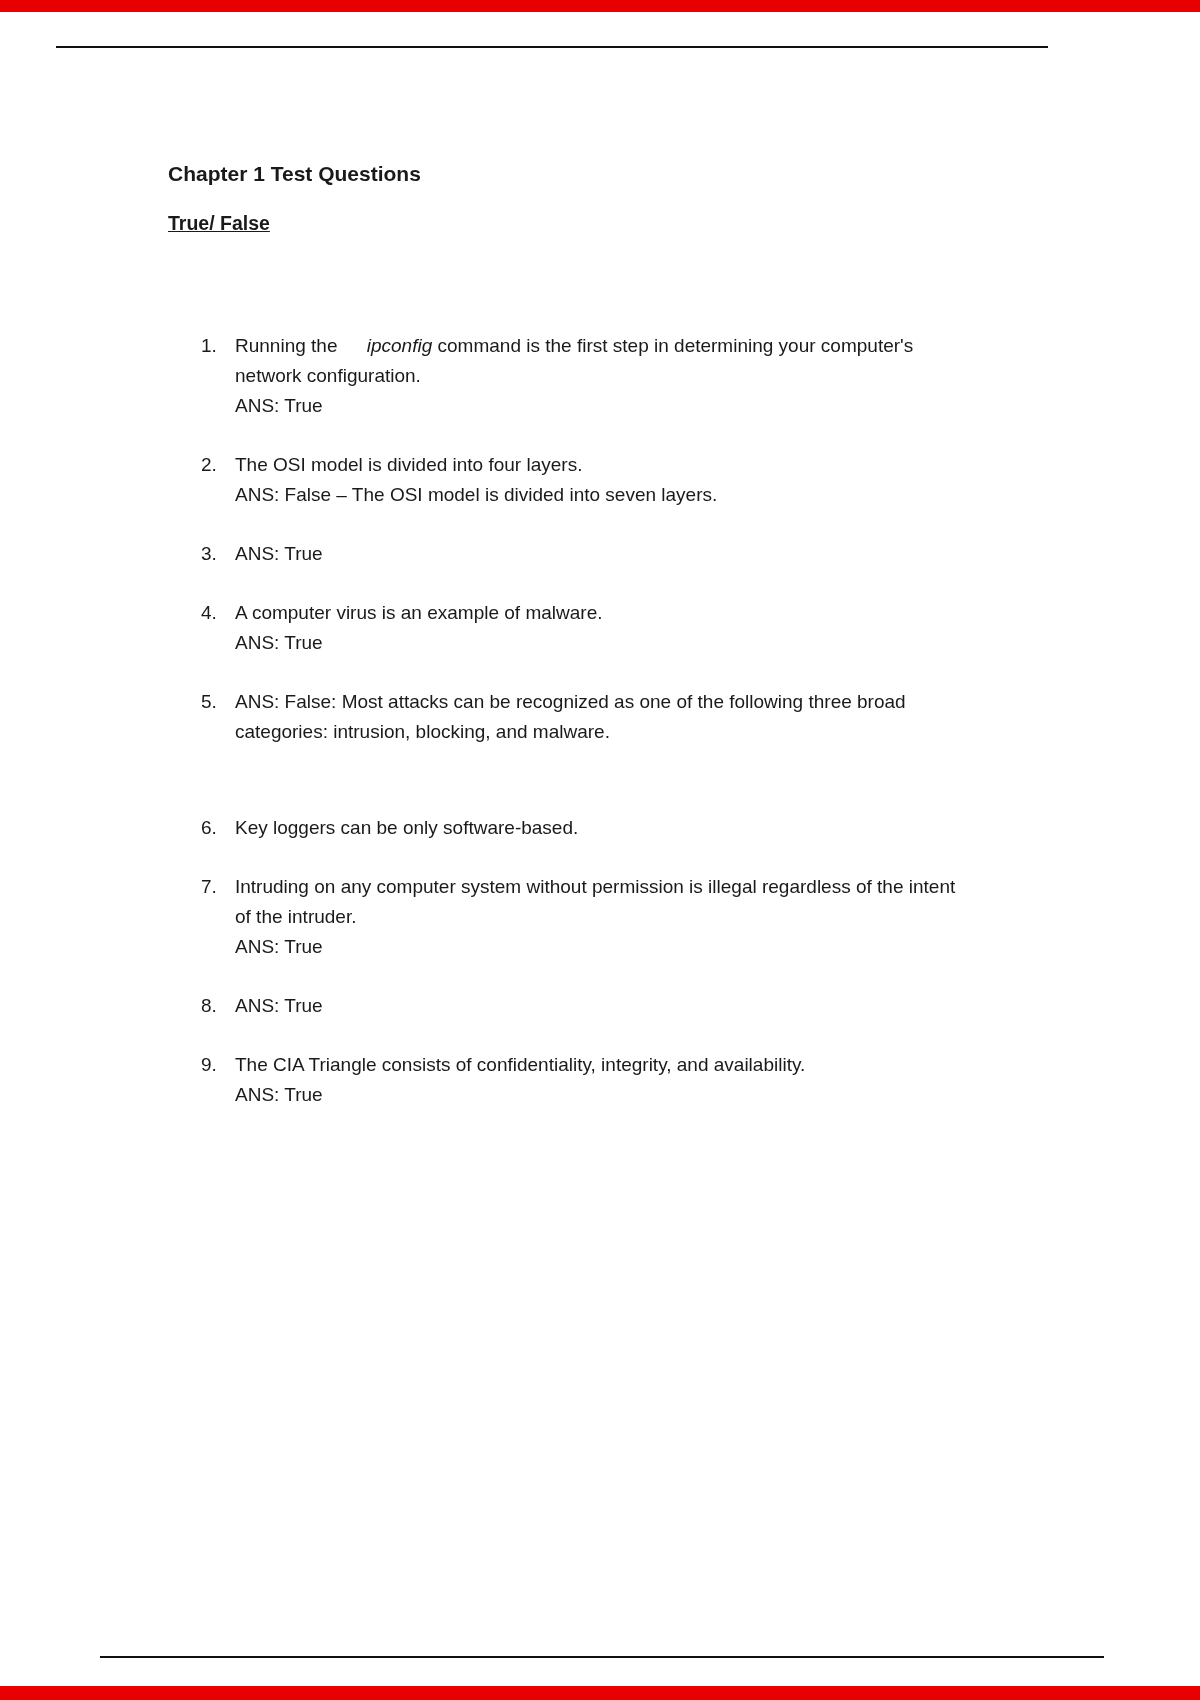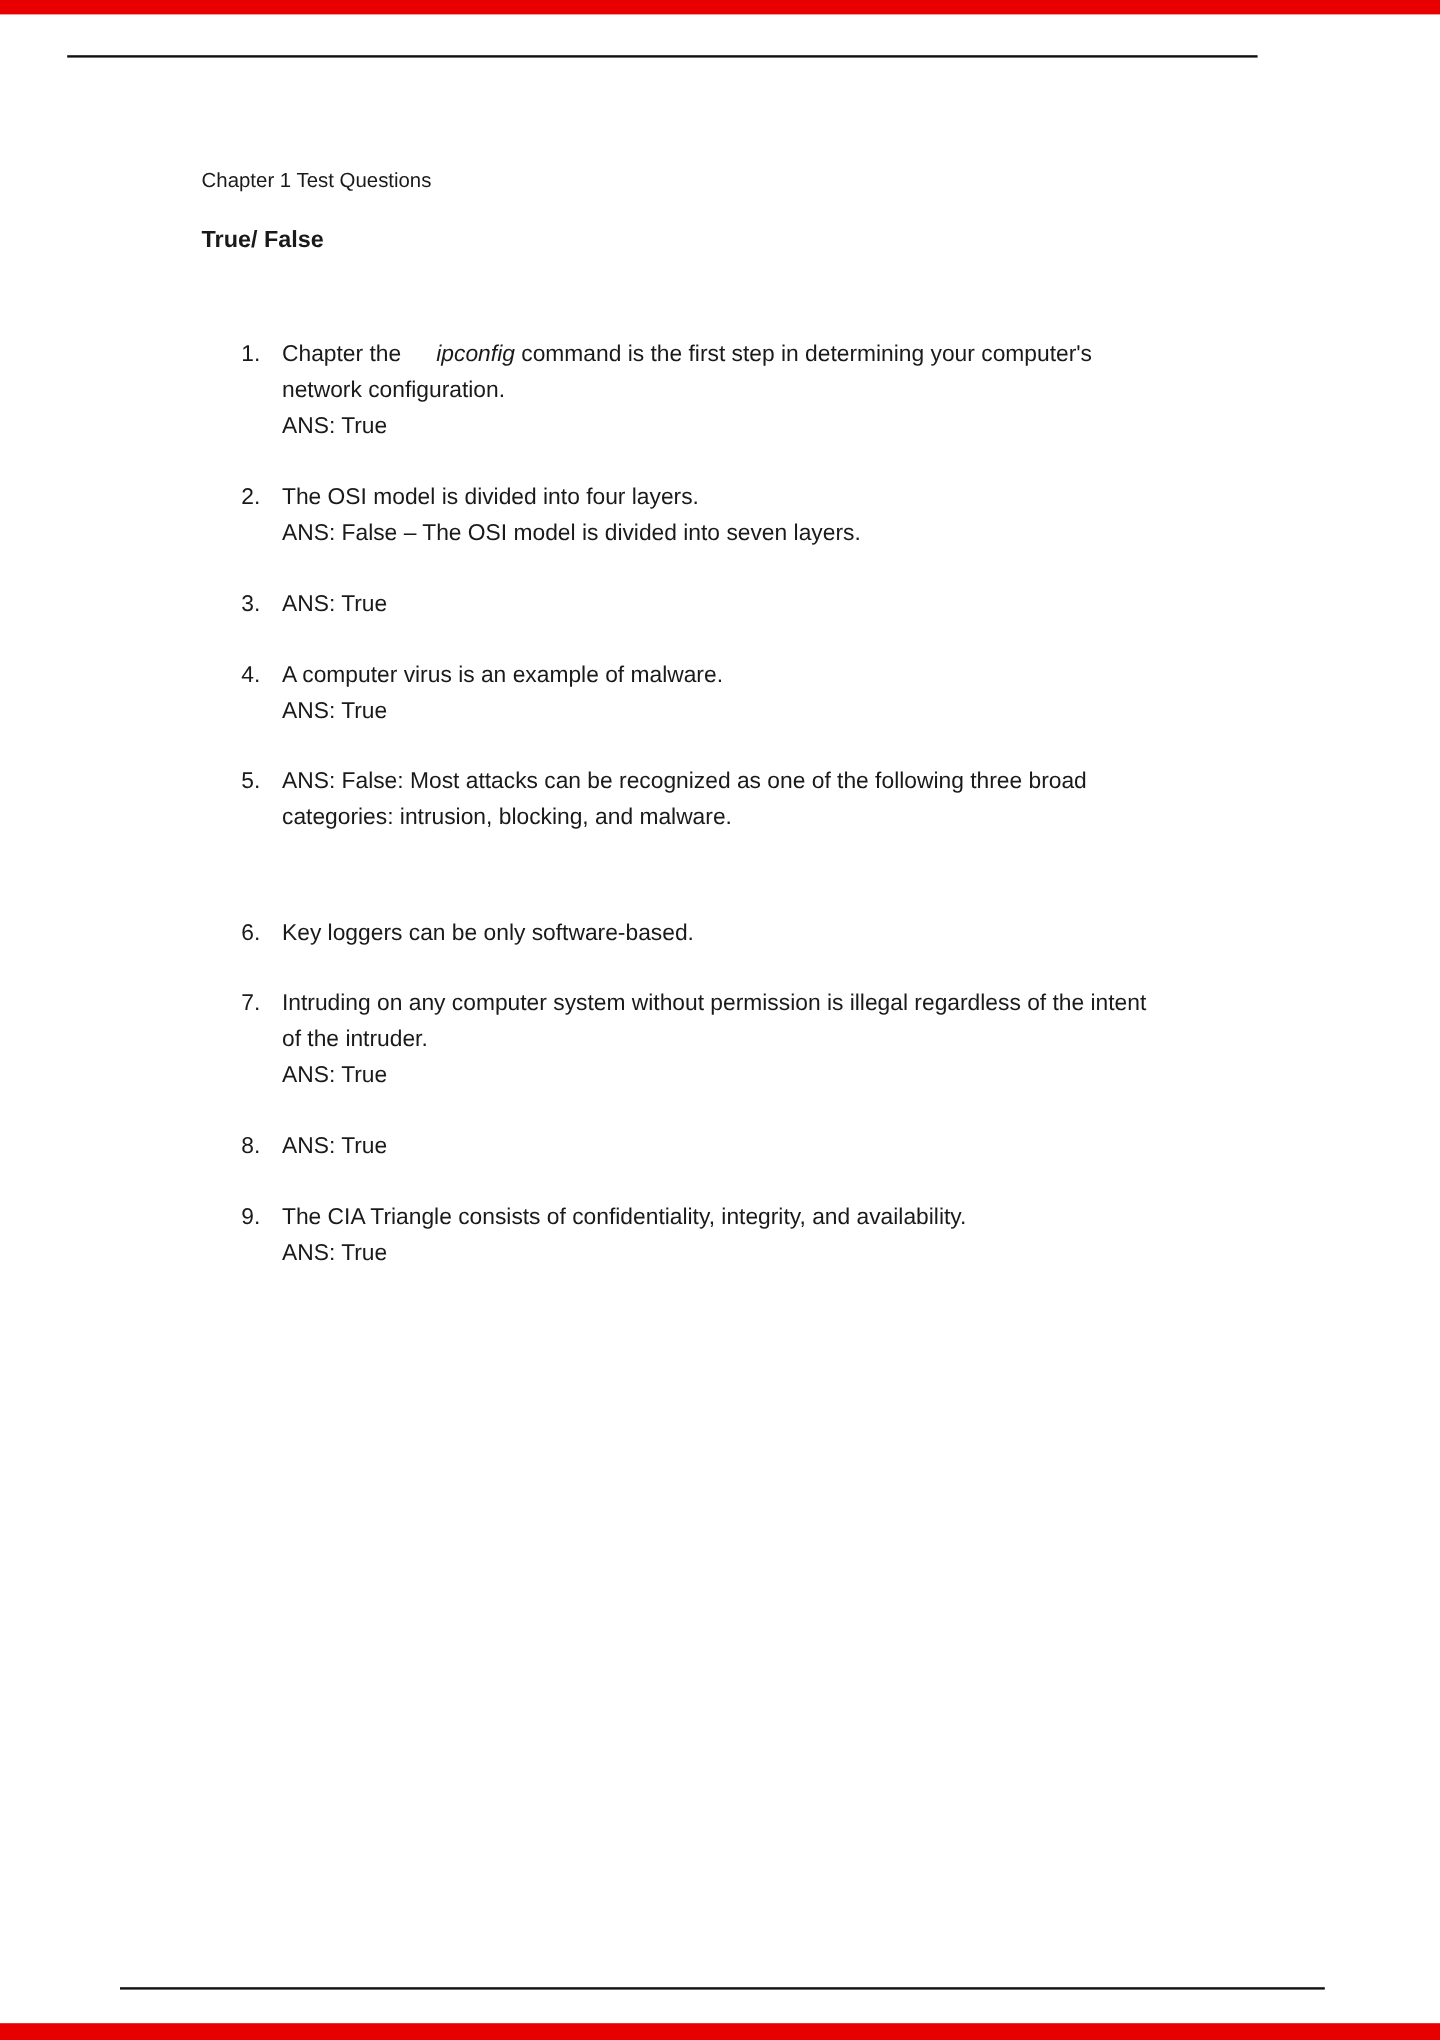--- a/index.html
+++ b/index.html
@@ -32,28 +32,30 @@
   .content {
     position: absolute;
     top: 136px;
     left: 168px;
     width: 830px;
     color: #1a1a1a;
     font-size: 19px;
     line-height: 30px;
   }
   .doc-title {
-    font-weight: normal;
-    font-size: 17px;
+    font-weight: bold;
+    font-size: 21px;
     margin-bottom: 19px;
+    margin-top: 23px;
   }
   .doc-subtitle {
     font-weight: bold;
     font-size: 19.5px;
-    margin-bottom: 66px;
+    text-decoration: underline;
+    margin-bottom: 93px;
   }
   .q-list { }
   .q-item {
     display: flex;
     margin-bottom: 29px;
   }
   .q-item.gap-after {
     margin-bottom: 66px;
   }
   .q-num {
@@ -76,21 +78,21 @@
   <div class="red-bar top"></div>
   <div class="rule top"></div>
 
   <div class="content">
     <div class="doc-title">Chapter 1 Test Questions</div>
     <div class="doc-subtitle">True/ False</div>
     <div class="q-list">
         <div class="q-item">
           <span class="q-num">1.</span>
           <div class="q-body">
-            <div class="q-text"><span>Chapter the </span><span class="it">ipconfig</span><span> command is the first step in determining your computer's network configuration.</span></div>
+            <div class="q-text"><span>Running the </span><span class="it">ipconfig</span><span> command is the first step in determining your computer's network configuration.</span></div>
             <div class="q-ans">ANS: True</div>
           </div>
         </div>
         <div class="q-item">
           <span class="q-num">2.</span>
           <div class="q-body">
             <div class="q-text"><span>The OSI model is divided into four layers.</span></div>
             <div class="q-ans">ANS: False – The OSI model is divided into seven layers.</div>
           </div>
         </div>

